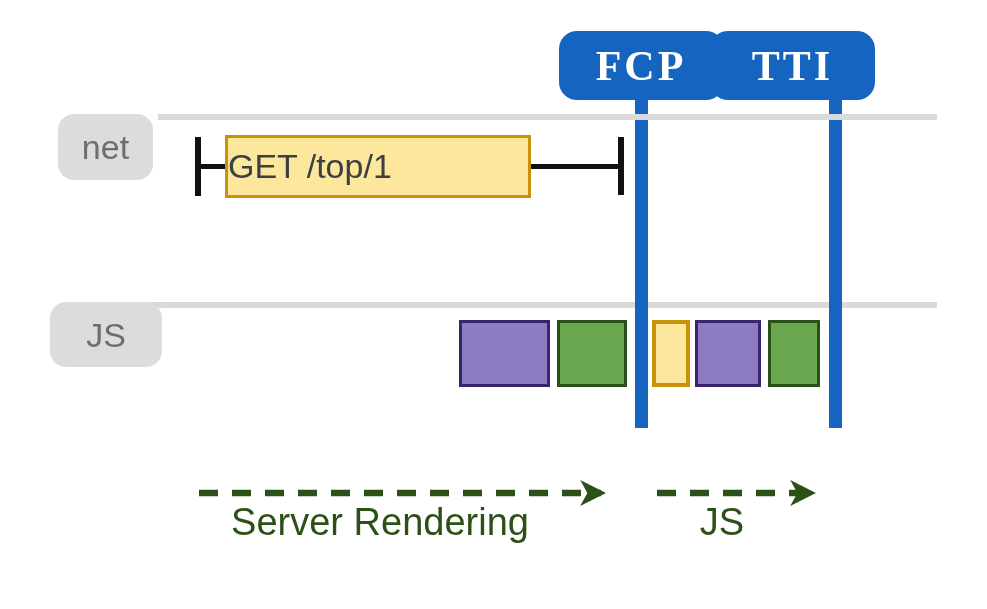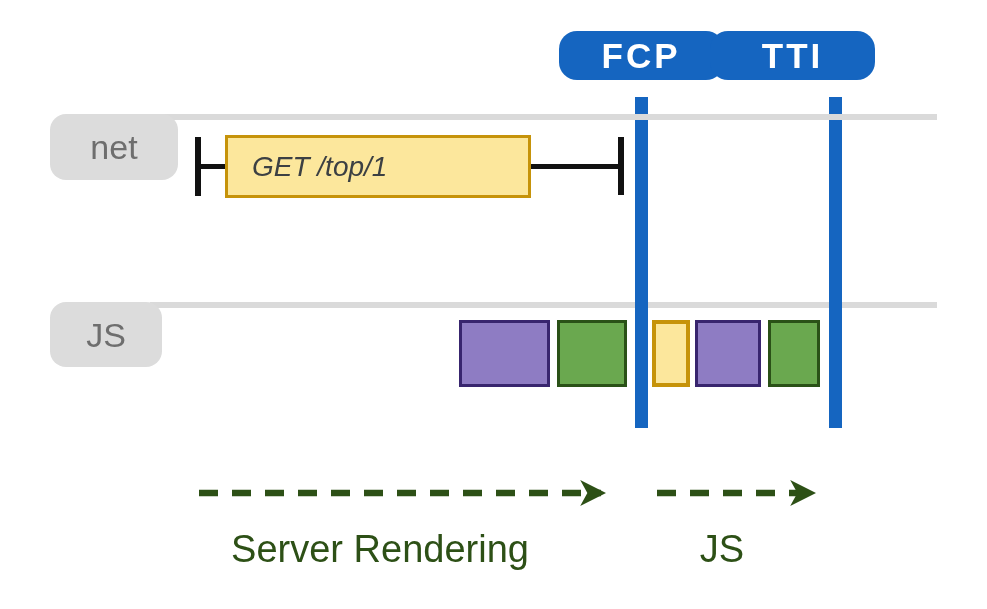--- a/index.html
+++ b/index.html
@@ -25,54 +25,54 @@
   
   .row-line{position:absolute;height:6px;background:var(--gray-line);}
   .net-line{left:158px;top:114px;width:779px;z-index:6;}
   .js-line{left:150px;top:302px;width:787px;z-index:1;}
   
   .row-tab{
     position:absolute;background:var(--tab-bg);border-radius:16px;
     display:flex;align-items:center;justify-content:center;
     color:var(--tab-text);font-size:34px;line-height:1;z-index:7;
   }
-  .net-tab{left:50px;top:114px;width:128px;height:66px;}
+  .net-tab{left:58px;top:114px;width:95px;height:66px;}
   .js-tab{left:50px;top:302px;width:112px;height:65px;}
   
   .marker-badge{
-    position:absolute;top:31px;width:165px;height:49px;background:var(--blue);
+    position:absolute;top:31px;width:165px;height:69px;background:var(--blue);
     border-radius:18px;display:flex;align-items:center;justify-content:center;
-    color:#ffffff;font-family:Liberation Sans, sans-serif;font-weight:bold;
-    font-size:35px;letter-spacing:3px;z-index:8;
+    color:#ffffff;font-family:Liberation Serif, serif;font-weight:bold;
+    font-size:42px;letter-spacing:3px;z-index:8;
   }
   .marker-stem{
     position:absolute;top:97px;width:13px;height:331px;background:var(--blue);z-index:4;
   }
   
   .cap{position:absolute;width:6px;background:var(--ink);z-index:3;}
   .start-cap{left:195px;top:137px;height:59px;}
   .end-cap{left:618px;top:137px;height:58px;}
   .conn{position:absolute;height:5px;background:var(--ink);z-index:3;}
   .conn-left{left:201px;top:164px;width:26px;}
   .conn-right{left:531px;top:164px;width:88px;}
   .request-box{
     position:absolute;left:225px;top:135px;width:306px;height:63px;box-sizing:border-box;
     background:var(--yellow-fill);border:3px solid var(--yellow-border);z-index:3;
     display:flex;align-items:center;color:var(--request-text);
-    font-size:28px;padding-left:24px;font-style:italic;
+    font-size:34px;
   }
   
   .task{position:absolute;top:320px;height:67px;box-sizing:border-box;z-index:2;}
   .task.purple{background:var(--purple-fill);border:3px solid var(--purple-border);}
   .task.green{background:var(--green-fill);border:3px solid var(--green-border);}
   .task.yellow{background:var(--yellow-fill);border:4px solid var(--yellow-border);}
   
   .phase-arrow{position:absolute;top:478px;height:30px;z-index:2;}
   .phase-label{
-    position:absolute;top:527px;text-align:center;color:var(--dark-green);
+    position:absolute;top:500px;text-align:center;color:var(--dark-green);
     font-size:38px;line-height:1.2;z-index:2;
   }
   .label-server{left:200px;width:360px;}
   .label-js{left:632px;width:180px;}
 </style>
 </head>
 <body>
 
 <div class="stage">
 

